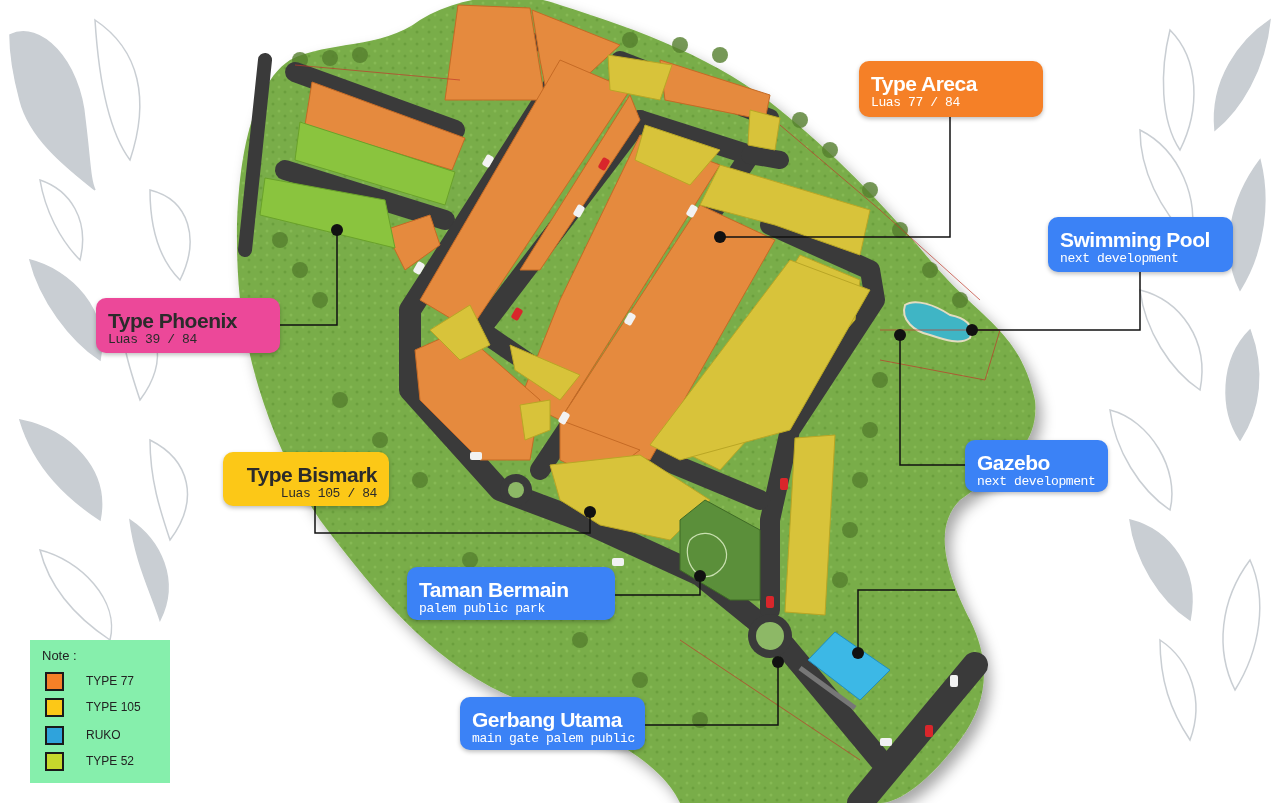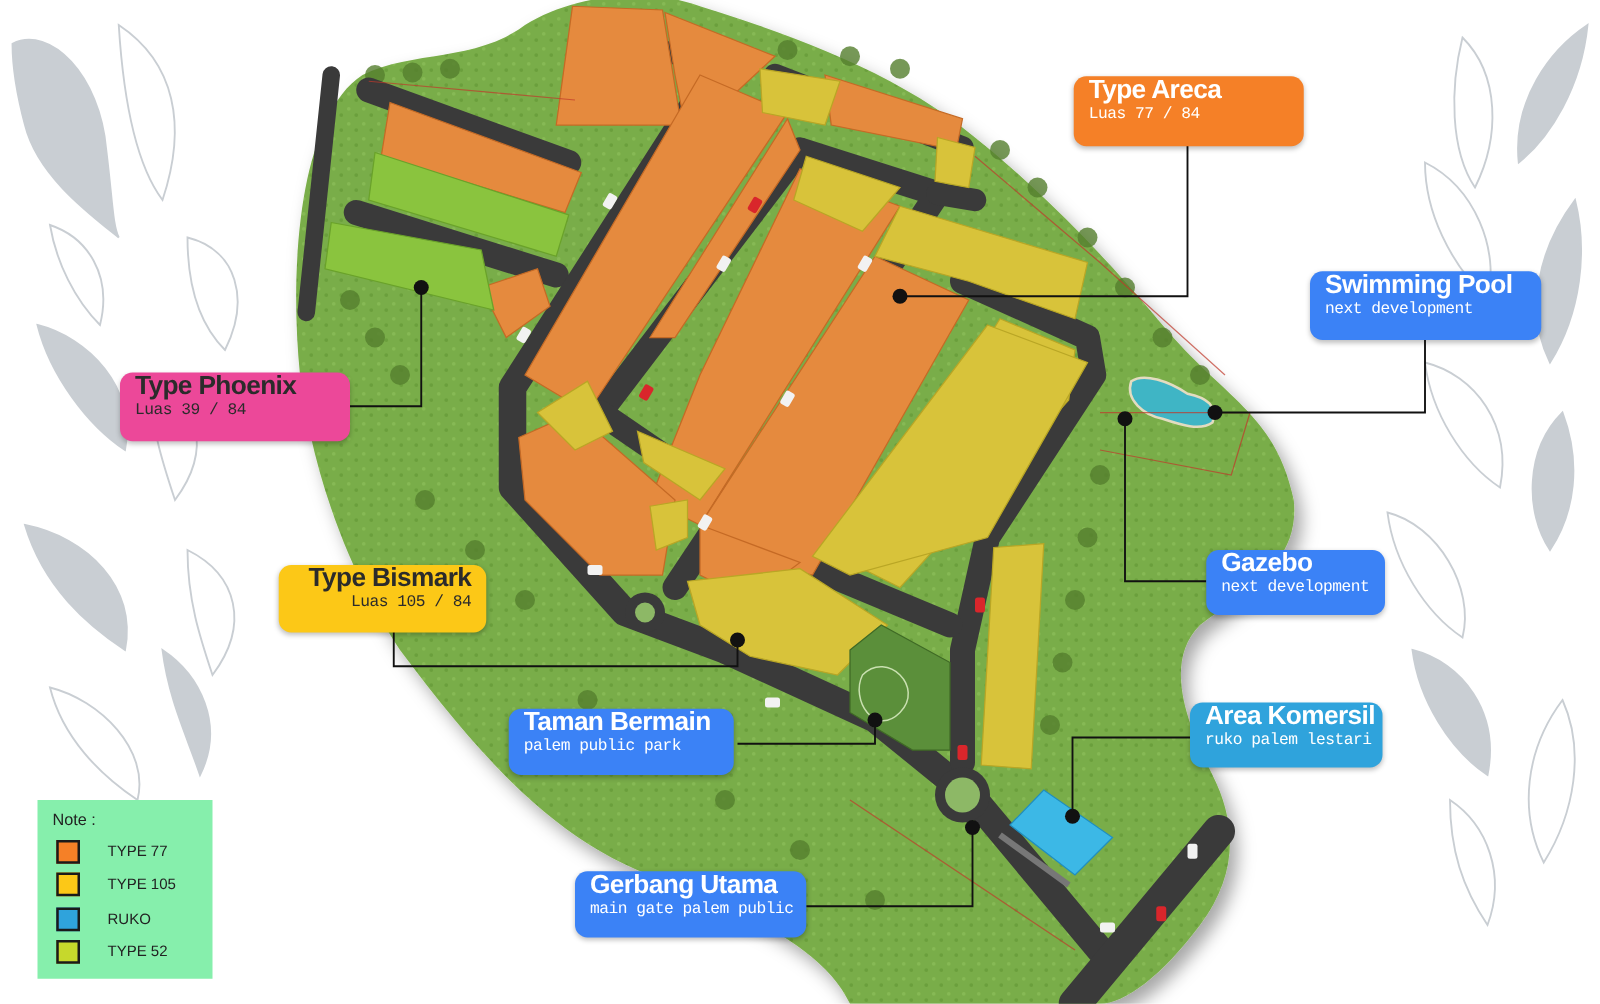--- a/index.html
+++ b/index.html
@@ -1,19 +1,19 @@
 <!DOCTYPE html>
 <html><head>
 <meta charset="utf-8">
 <style>
   html, body { margin:0; padding:0; }
   body { width:1280px; height:803px; overflow:hidden; background:#ffffff; font-family:"Liberation Sans", sans-serif; position:relative; }
   .stage { position:absolute; left:0; top:0; width:1280px; height:803px; }
   svg.map { position:absolute; left:0; top:0; }
-  .callout { position:absolute; border-radius:10px; padding:0 12px 7px 12px; box-sizing:border-box; box-shadow:0 2px 4px rgba(0,0,0,0.25); }
+  .callout { position:absolute; border-radius:10px; padding:12px 12px 7px 12px; box-sizing:border-box; box-shadow:0 2px 4px rgba(0,0,0,0.25); }
   .callout .title { font-family:"Liberation Sans", sans-serif; font-weight:bold; font-size:21px; line-height:22px; letter-spacing:-0.5px; white-space:nowrap; }
   .callout .sub { font-family:Liberation Mono, monospace; font-size:13px; line-height:15px; letter-spacing:-0.4px; white-space:nowrap; }
   .c-dark { background:#3b82f6; color:#ffffff; }
   .c-orange { background:#f58027; color:#ffffff; }
   .c-lime { background:#ec4899; color:#2b2b2b; }
   .c-yellow { background:#fcc817; color:#2b2b2b; }
   .c-blue { background:#2fa3dc; color:#ffffff; }
   .legend { position:absolute; left:30px; top:640px; width:140px; height:143px; background:#86efac; }
   .legend .head { position:absolute; left:12px; top:8px; font-family:"Liberation Sans", sans-serif; font-size:13px; color:#222; }
   .legend .row { position:absolute; left:15px; height:22px; display:flex; align-items:center; }
@@ -224,29 +224,25 @@
   <div class="callout c-yellow" style="left:223px;top:452px;width:166px;height:54px;text-align:right;">
     <div class="title">Type Bismark</div>
     <div class="sub">Luas 105 / 84</div>
   </div>
 
   <div class="callout c-dark" style="left:965px;top:440px;width:143px;height:52px;">
     <div class="title">Gazebo</div>
     <div class="sub">next development</div>
   </div>
 
-  <div class="callout c-dark" style="left:407px;top:567px;width:180px;height:53px;">
+  <div class="callout c-dark" style="left:407px;top:567px;width:208px;height:53px;">
     <div class="title">Taman Bermain</div>
     <div class="sub">palem public park</div>
   </div>
 
-  <div class="callout c-blue" style="left:952px;top:562px;width:154px;height:52px;">
-    <div class="title">Area Komersil</div>
-    <div class="sub">ruko palem lestari</div>
-  </div>
 
   <div class="callout c-dark" style="left:460px;top:697px;width:185px;height:53px;">
     <div class="title">Gerbang Utama</div>
     <div class="sub">main gate palem public</div>
   </div>
 
   <div class="legend">
     <div class="head">Note :</div>
     <div class="row" style="top:30px;">
       <span class="swatch" style="background:#f58027;"></span>

